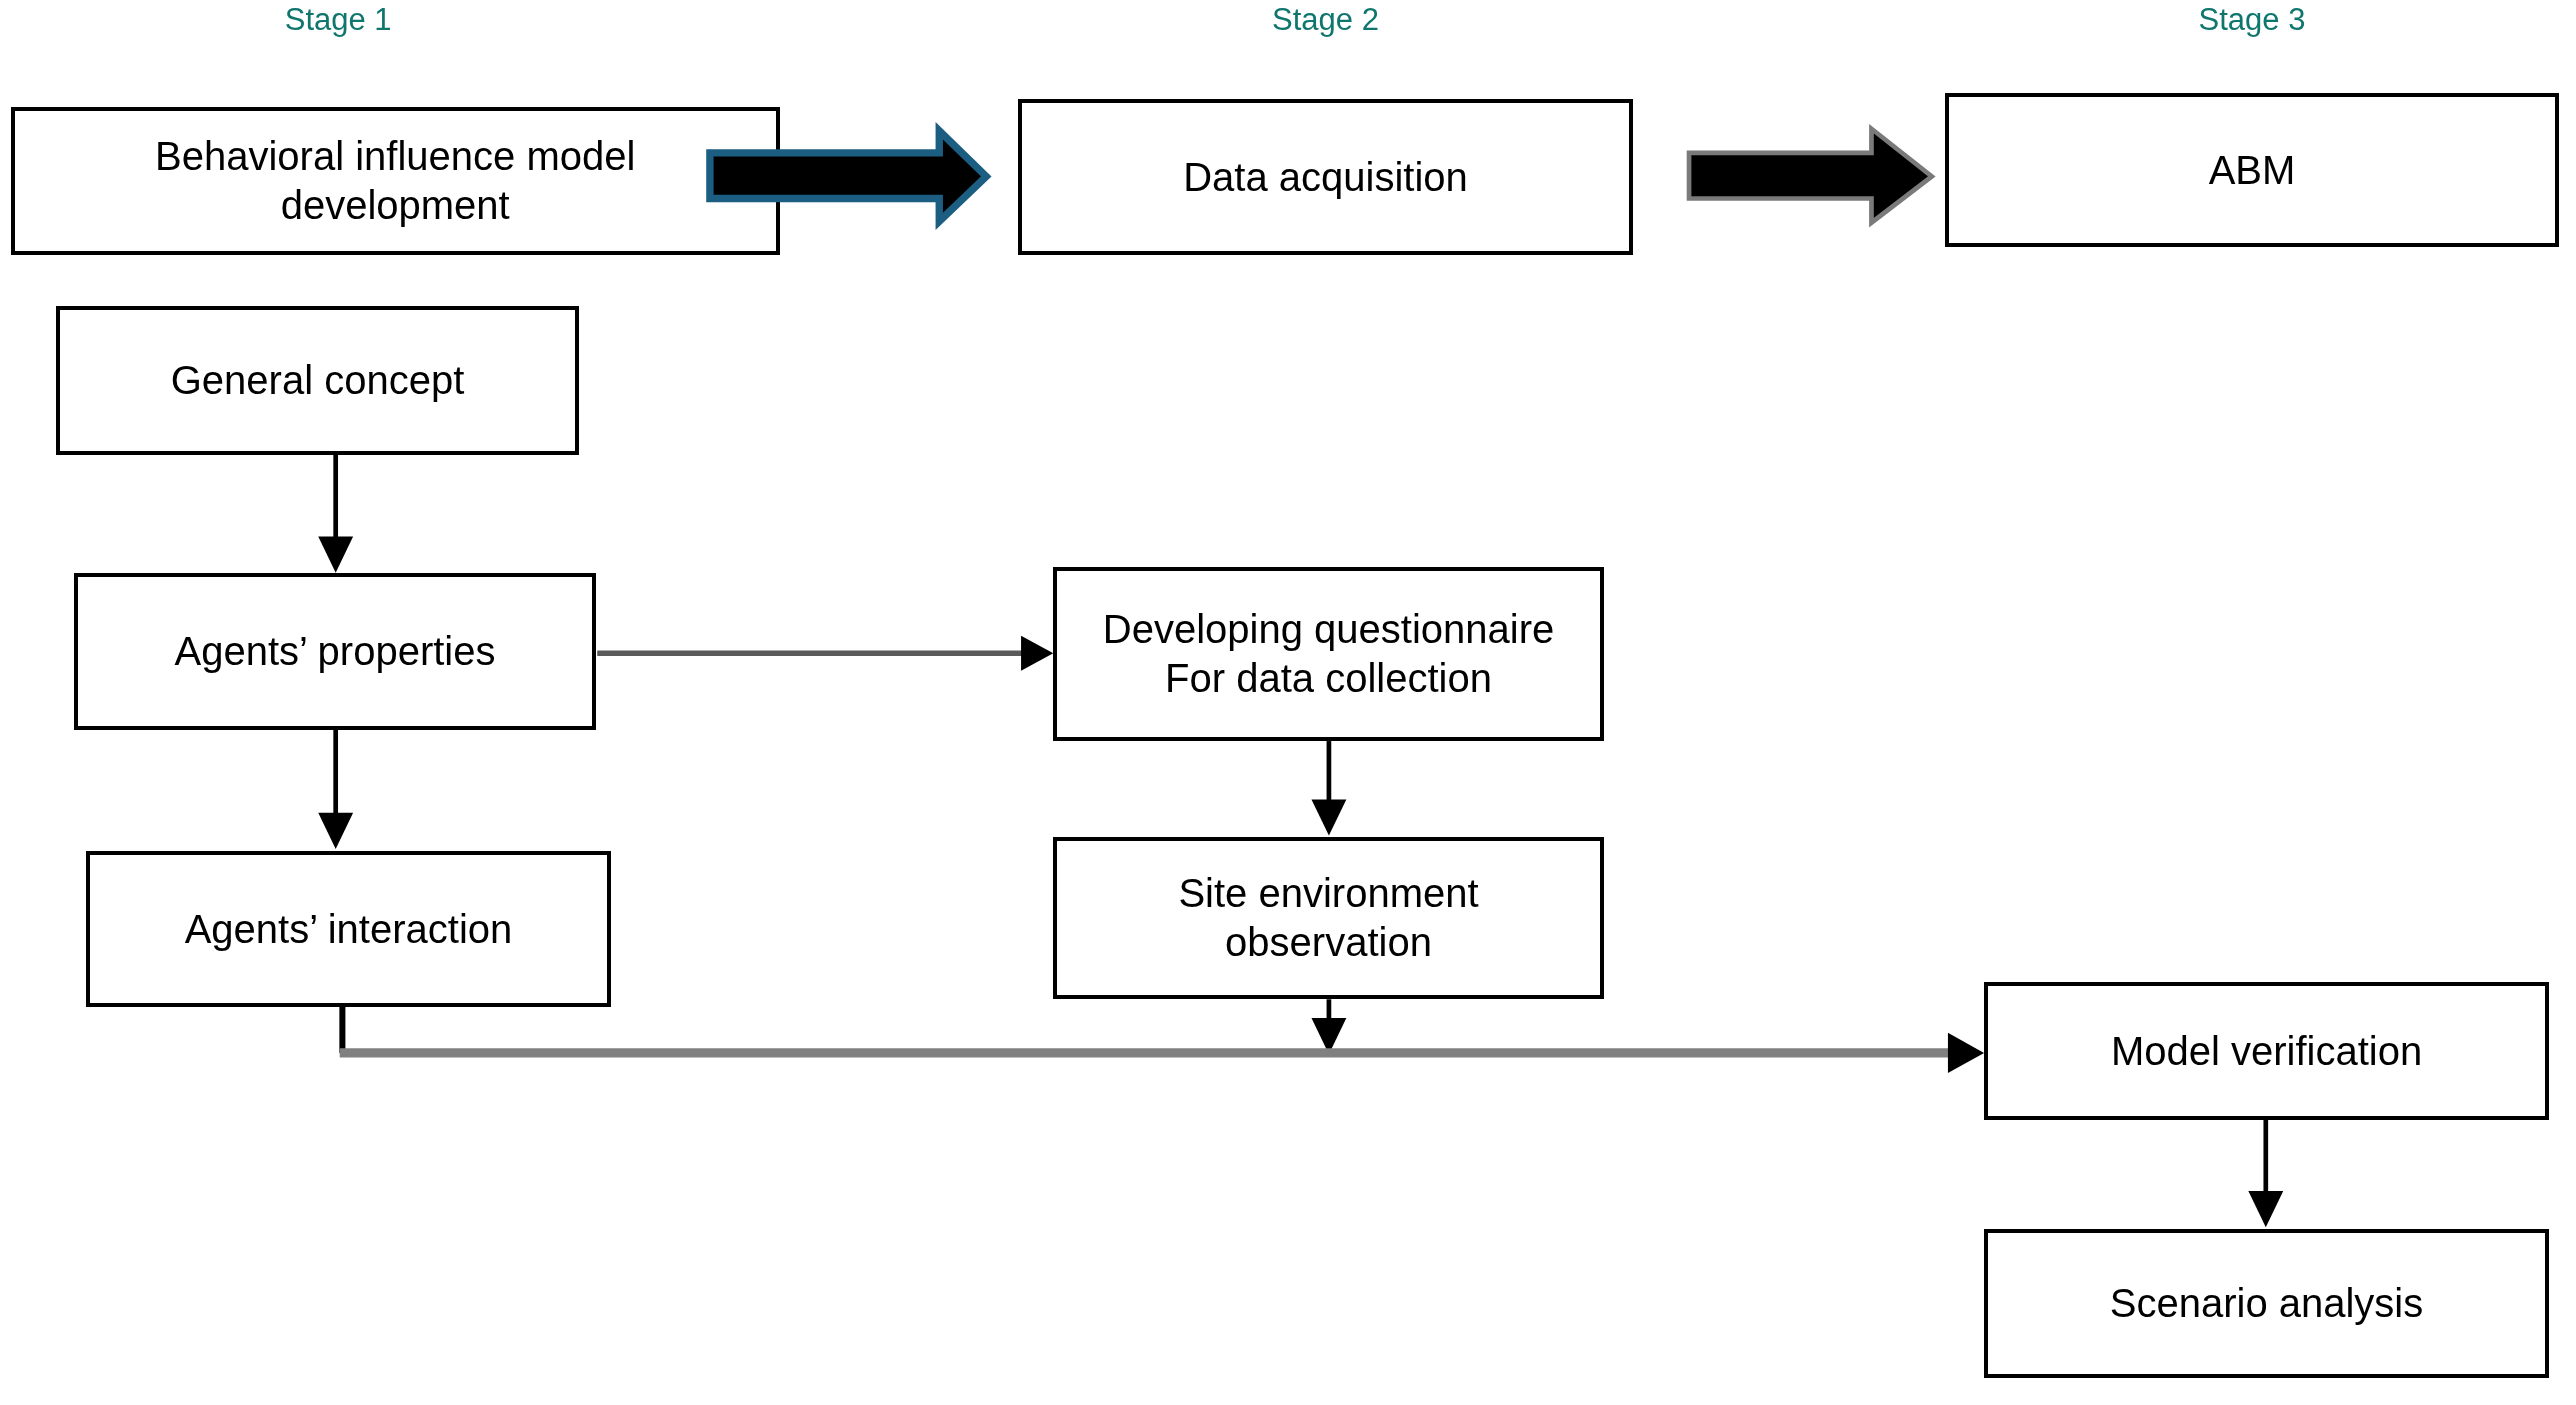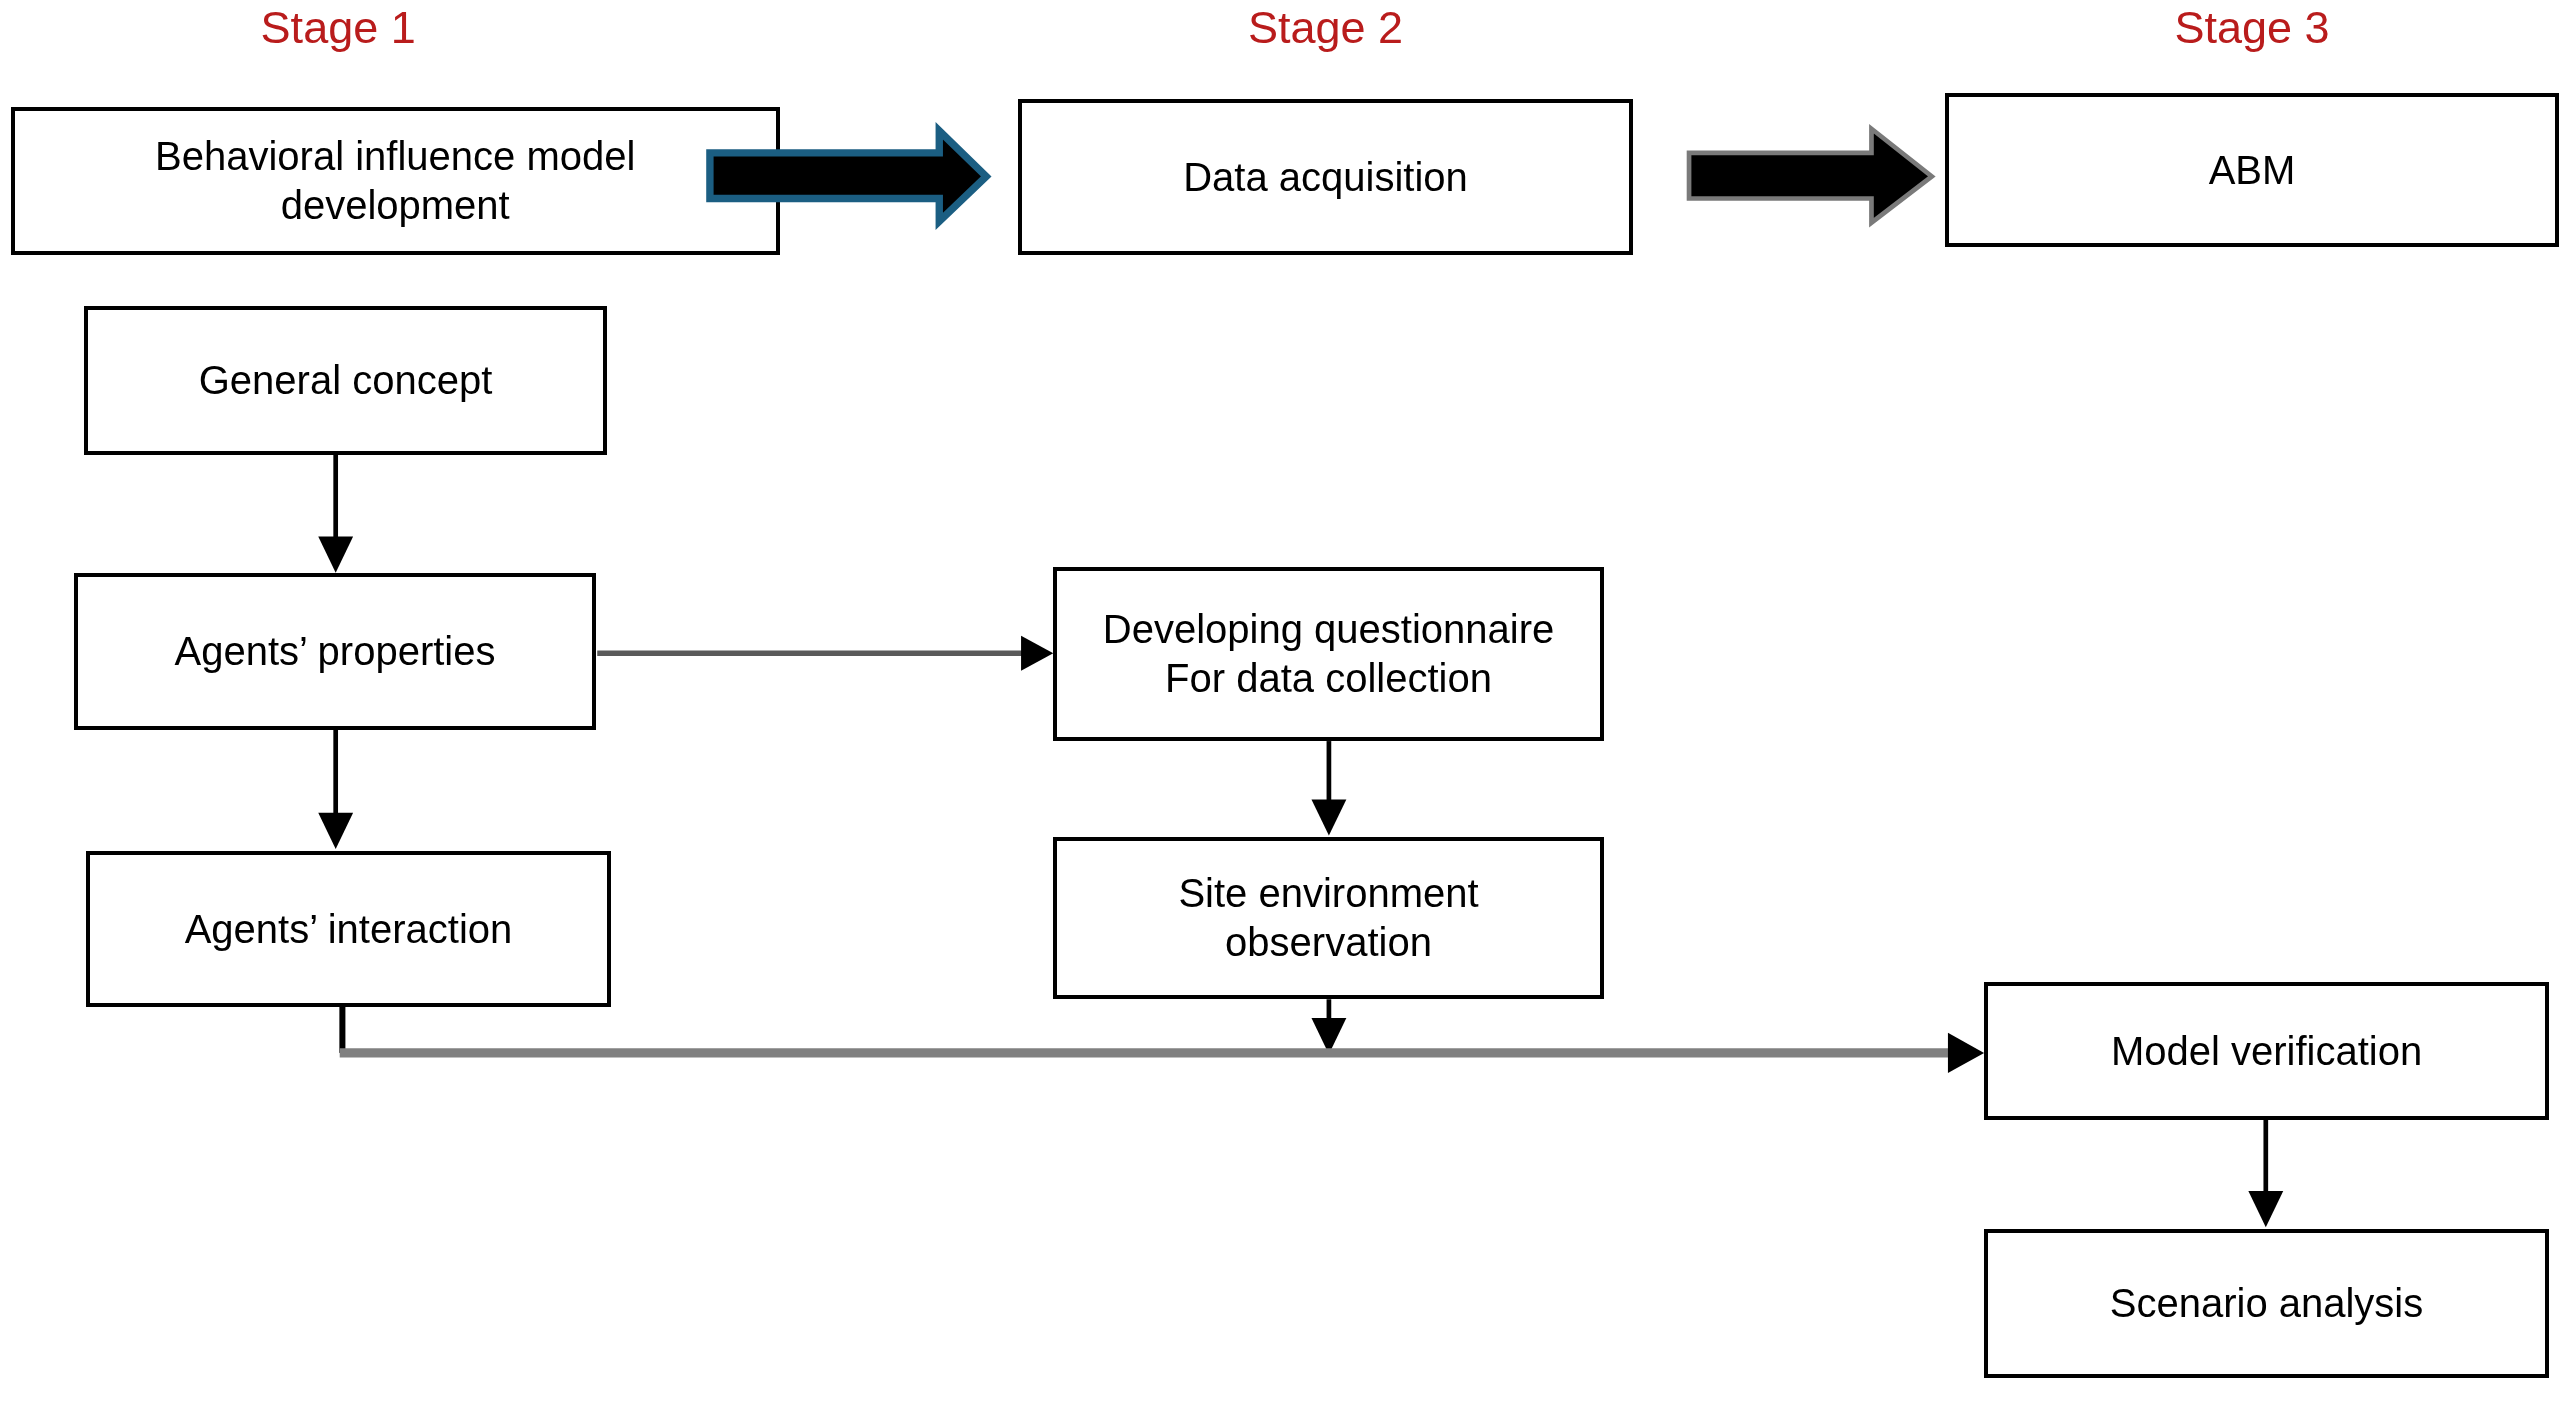--- a/index.html
+++ b/index.html
@@ -11,22 +11,22 @@
   #canvas {
     position: relative;
     width: 2576px;
     height: 1405px;
     background: #ffffff;
     font-family: "Liberation Sans", sans-serif;
     overflow: hidden;
   }
   .stage-label {
     position: absolute;
-    font-size: 45px;
-    color: #b91c1c;
+    font-size: 31px;
+    color: #0f766e;
     text-align: center;
     white-space: nowrap;
     line-height: 1.1;
   }
   .node {
     position: absolute;
     box-sizing: border-box;
     border: 4px solid #000000;
     background: #ffffff;
     display: flex;
@@ -64,21 +64,21 @@
   </div>
 
   <div class="node" style="left:1018px; top:99px; width:615px; height:156px;">
     <span class="lbl">Data acquisition</span>
   </div>
 
   <div class="node" style="left:1945px; top:93px; width:614px; height:154px;">
     <span class="lbl">ABM</span>
   </div>
 
-  <div class="node" style="left:84px; top:306px; width:523px; height:149px;">
+  <div class="node" style="left:56px; top:306px; width:523px; height:149px;">
     <span class="lbl">General concept</span>
   </div>
 
   <div class="node" style="left:86px; top:851px; width:525px; height:156px;">
     <span class="lbl">Agents’ interaction</span>
   </div>
 
   <div class="node" style="left:74px; top:573px; width:522px; height:157px;">
     <span class="lbl">Agents’ properties</span>
   </div>

